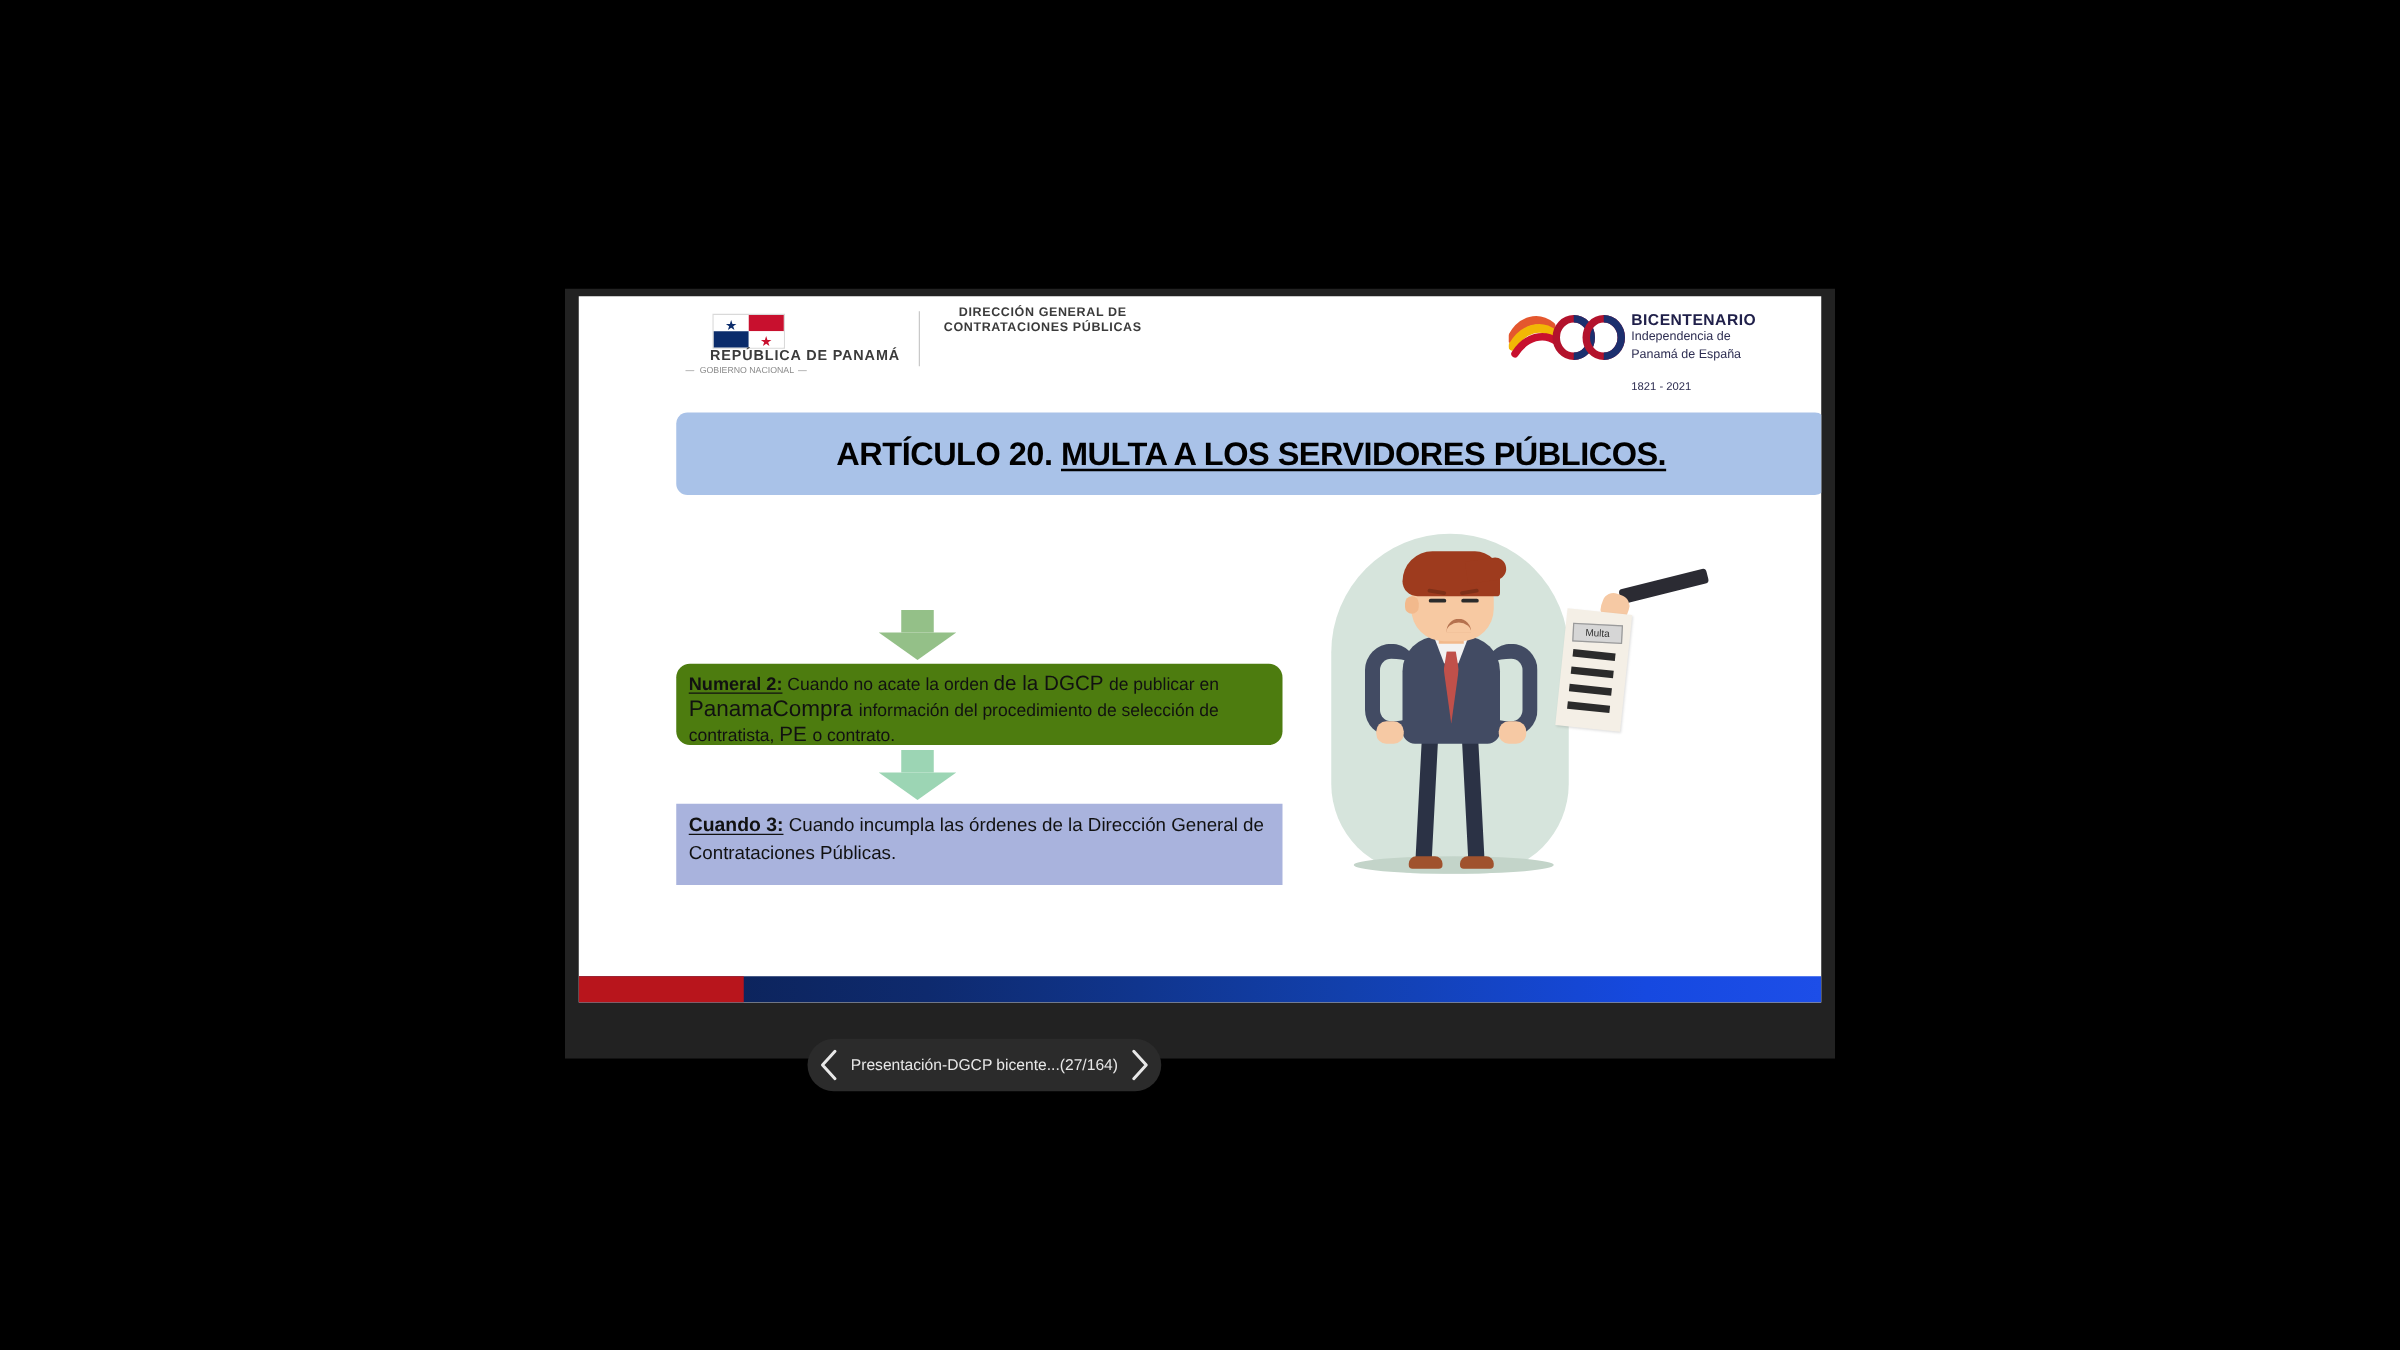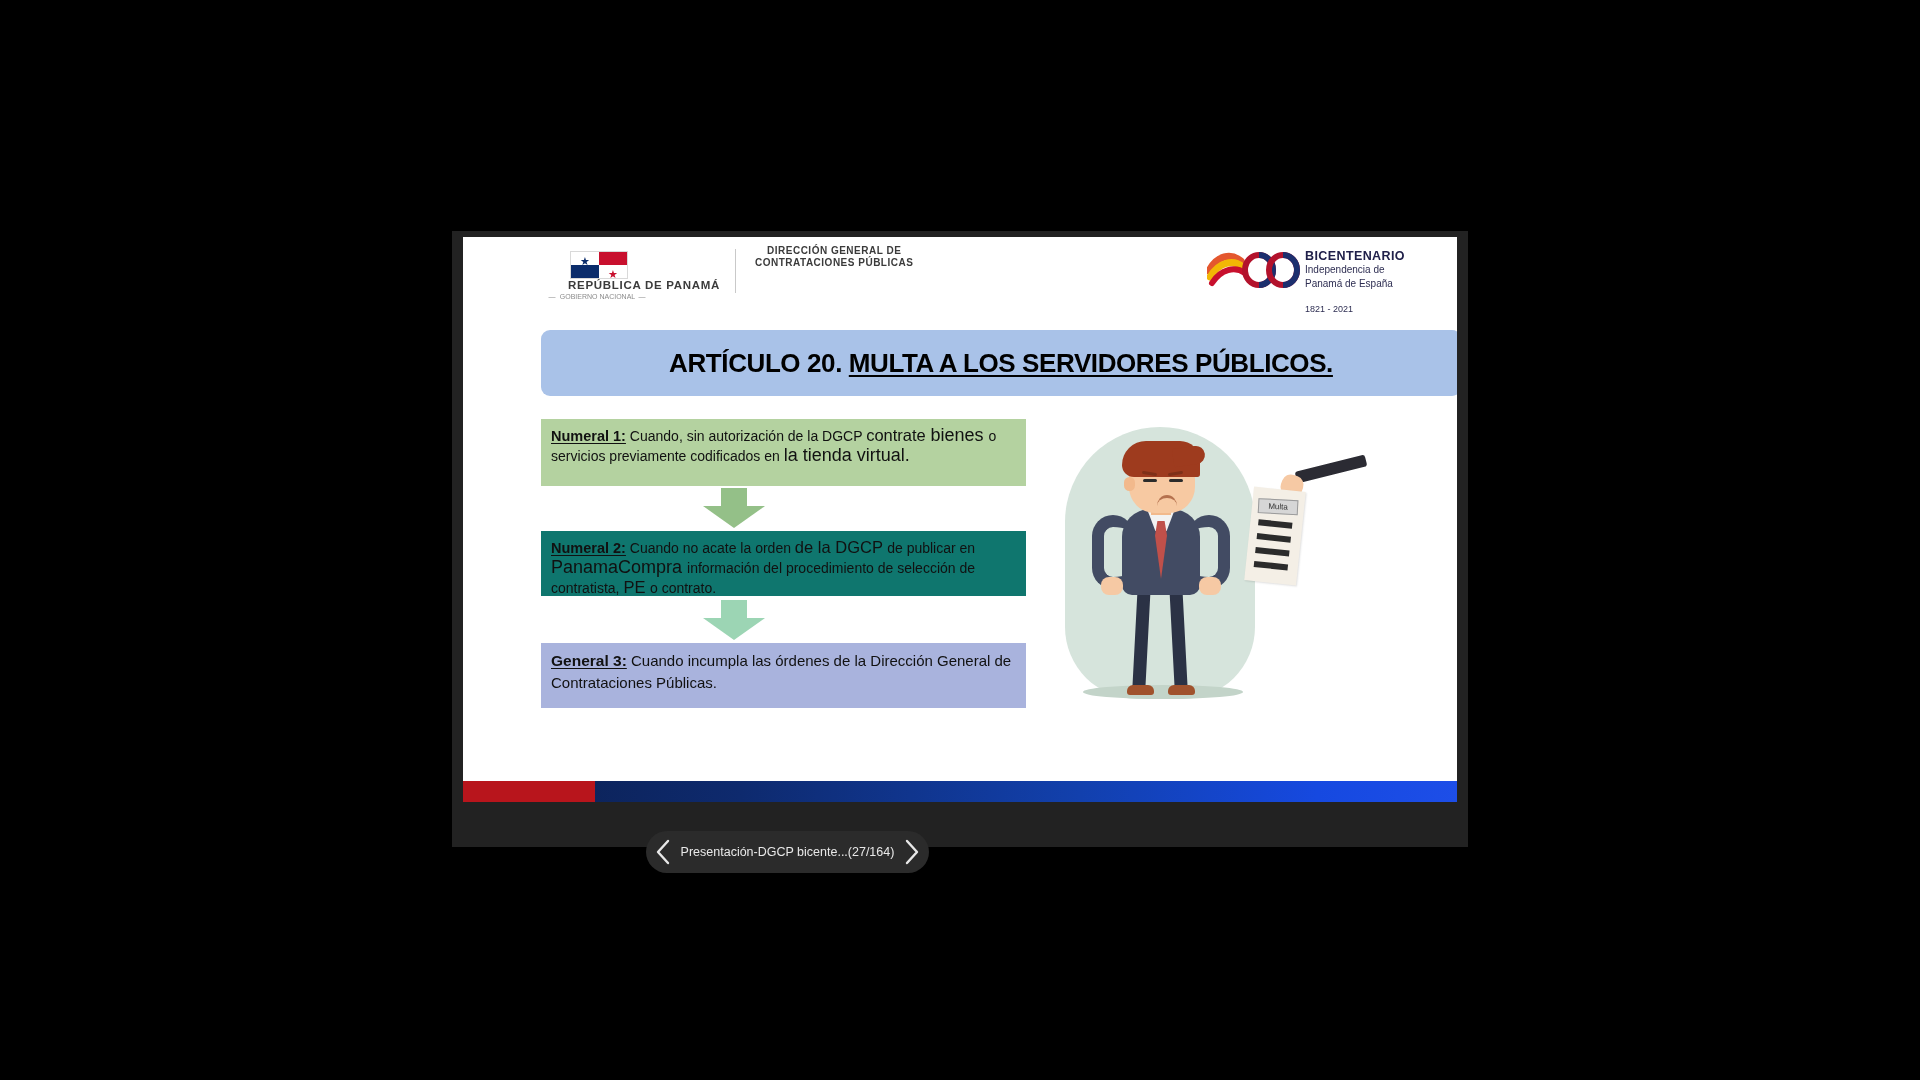--- a/index.html
+++ b/index.html
@@ -39,21 +39,21 @@
   
   #title-box{position:absolute;left:78px;top:93px;width:920px;height:66px;background:#a9c2e8;border-radius:9px;
              display:flex;align-items:center;justify-content:center;}
   #title-box .tt{font-family:"Liberation Sans",sans-serif;font-size:26px;font-weight:bold;color:#000;white-space:nowrap;letter-spacing:-.4px;}
   #title-box .tt .u{text-decoration:underline;text-underline-offset:3px;}
 
   
   .nbox{position:absolute;left:78px;width:485px;box-sizing:border-box;padding:7px 10px 8px 10px;color:#111;}
   .nbox .lbl{font-weight:bold;text-decoration:underline;text-underline-offset:2px;}
   #nbox1{top:182px;height:67px;background:#b4d2a0;font-size:14.5px;line-height:19px;}
-  #nbox2{top:294px;height:65px;background:#0f766e;font-size:14.5px;line-height:19px;}
+  #nbox2{top:294px;height:65px;background:#4d7c0f;font-size:14.5px;line-height:19px;border-radius:11px;}
   #nbox3{top:406px;height:65px;background:#a9b3dd;font-size:15.5px;line-height:22px;}
   .s18{font-size:18px;}
   .s16{font-size:16.5px;}
   .s15{font-size:15px;}
   .s14{font-size:14px;}
 
   
   .arrow{position:absolute;left:240px;width:62px;}
   .arrow .shaft{width:26px;margin:0 auto;height:18px;}
   .arrow .head{width:0;height:0;border-left:31px solid transparent;border-right:31px solid transparent;}
@@ -176,40 +176,37 @@
         </div>
       </div>
 
       <div id="title-box">
         <div class="tt">
           <span>ARTÍCULO 20.</span>
           <span class="u">MULTA A LOS SERVIDORES PÚBLICOS.</span>
         </div>
       </div>
 
-      <div class="nbox" id="nbox1">
-        <span class="lbl">Numeral 1:</span><span class="body"><span class="s14"> Cuando, sin autorización de la DGCP </span><span class="s16"> contrate </span><span class="s18">bienes </span><span class="s14">o servicios </span><span class="s14">previamente codificados </span><span class="s14">en </span><span class="s18"> la tienda virtual.</span></span>
-      </div>
 
       <div class="arrow" id="arrow1">
         <div class="shaft"></div>
           <div class="head"></div>
       </div>
 
       <div class="nbox" id="nbox2">
         <span class="lbl">Numeral 2:</span><span class="body"><span class="s14"> Cuando no acate la orden </span><span class="s16">de la DGCP </span><span class="s14">de publicar en </span><span class="s18">PanamaCompra </span><span class="s14">información del procedimiento de selección de contratista, </span><span class="s16">PE </span><span class="s14">o contrato.</span></span>
       </div>
 
       <div class="arrow" id="arrow2">
         <div class="shaft"></div>
           <div class="head"></div>
       </div>
 
       <div class="nbox" id="nbox3">
-        <span class="lbl">General 3:</span><span class="body"><span class="s15"> Cuando incumpla las órdenes de la Dirección General de Contrataciones Públicas.</span></span>
+        <span class="lbl">Cuando 3:</span><span class="body"><span class="s15"> Cuando incumpla las órdenes de la Dirección General de Contrataciones Públicas.</span></span>
       </div>
 
       <div id="illus">
         <div id="blob"></div>
         <div id="shadow" class="fig"></div>
 
         <div id="leg-l" class="fig"></div>
         <div id="leg-r" class="fig"></div>
         <div id="shoe-l" class="fig"></div>
         <div id="shoe-r" class="fig"></div>

